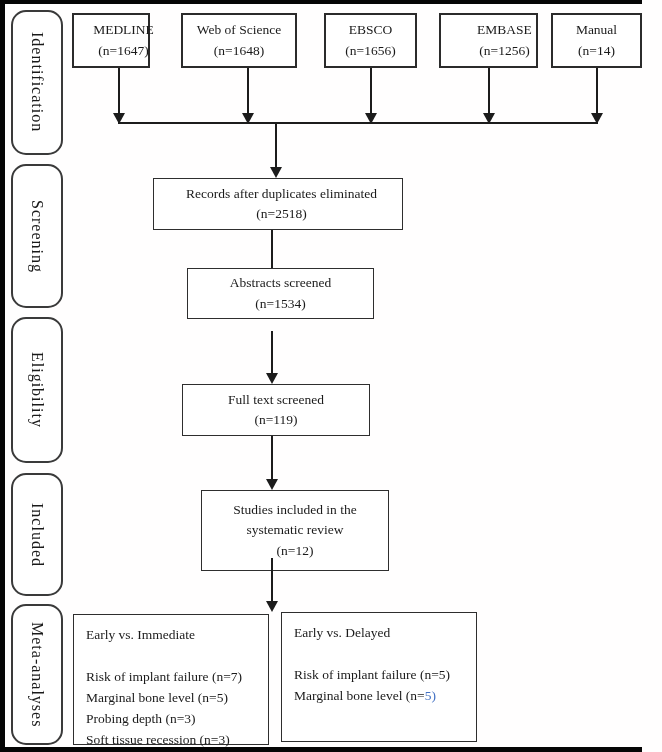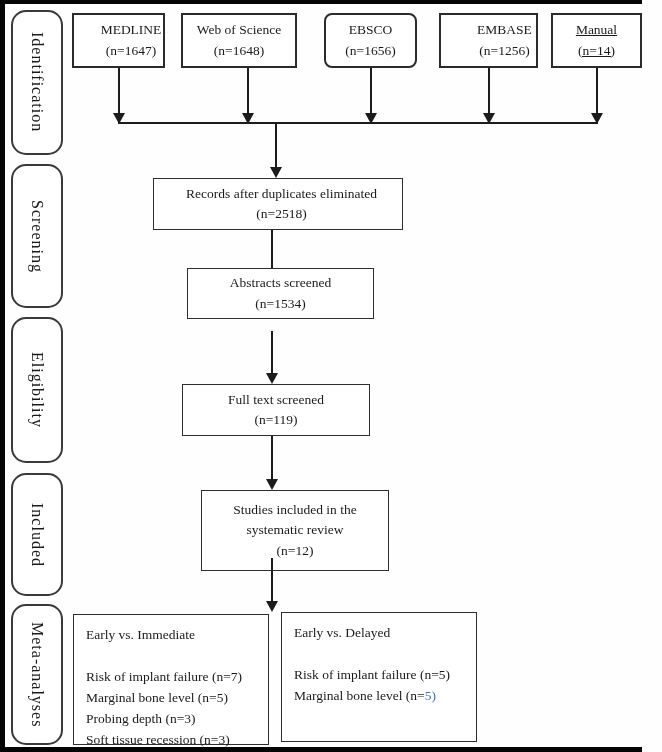--- a/index.html
+++ b/index.html
@@ -28,25 +28,25 @@
   .stage-4{top:473px; height:123px;}
   .stage-5{top:604px; height:141px;}
 
   
   .box{
     position:absolute; background:#fff; box-sizing:border-box;
     display:flex; flex-direction:column; align-items:center; justify-content:center;
     text-align:center; font-size:13.5px; line-height:1.5;
   }
   .src{border:2px solid #2b2b2b; top:13px; height:55px;}
-  .src-0{left:72px;  width:93px;padding-left:25px;}
+  .src-0{left:72px;  width:78px;padding-left:25px;}
   .src-1{left:181px; width:116px;}
-  .src-2{left:324px; width:93px;border-radius:8px;}
+  .src-2{left:324px; width:93px;}
   .src-3{left:439px; width:99px;padding-left:32px;}
-  .src-4{left:551px; width:91px;text-decoration:underline;}
+  .src-4{left:551px; width:91px;}
 
   .flowbox{border:1.5px solid #2e2e2e;}
   .flow-duplicates{left:153px; top:178px; width:250px; height:52px;padding-left:7px;}
   .flow-abstracts{left:179px; top:268px; width:187px; height:51px;margin-left:8px;}
   .flow-fulltext{left:182px; top:384px; width:188px; height:52px;}
   .flow-included{left:182px; top:490px; width:188px; height:81px;margin-left:19px;}
 
   .metabox{
     border:1.5px solid #2e2e2e; align-items:flex-start; justify-content:flex-start;
     text-align:left; padding:9px 16px 0 12px; font-size:13.5px; line-height:21px;

